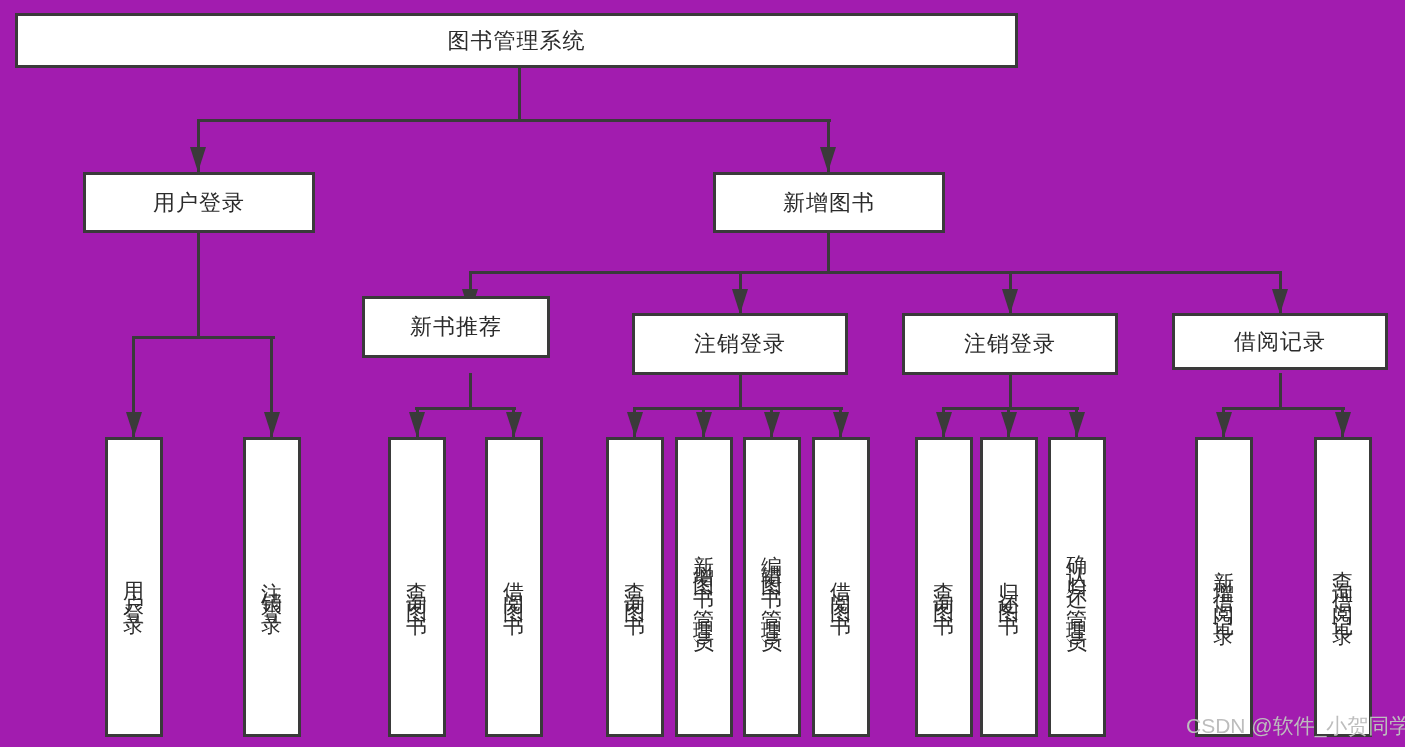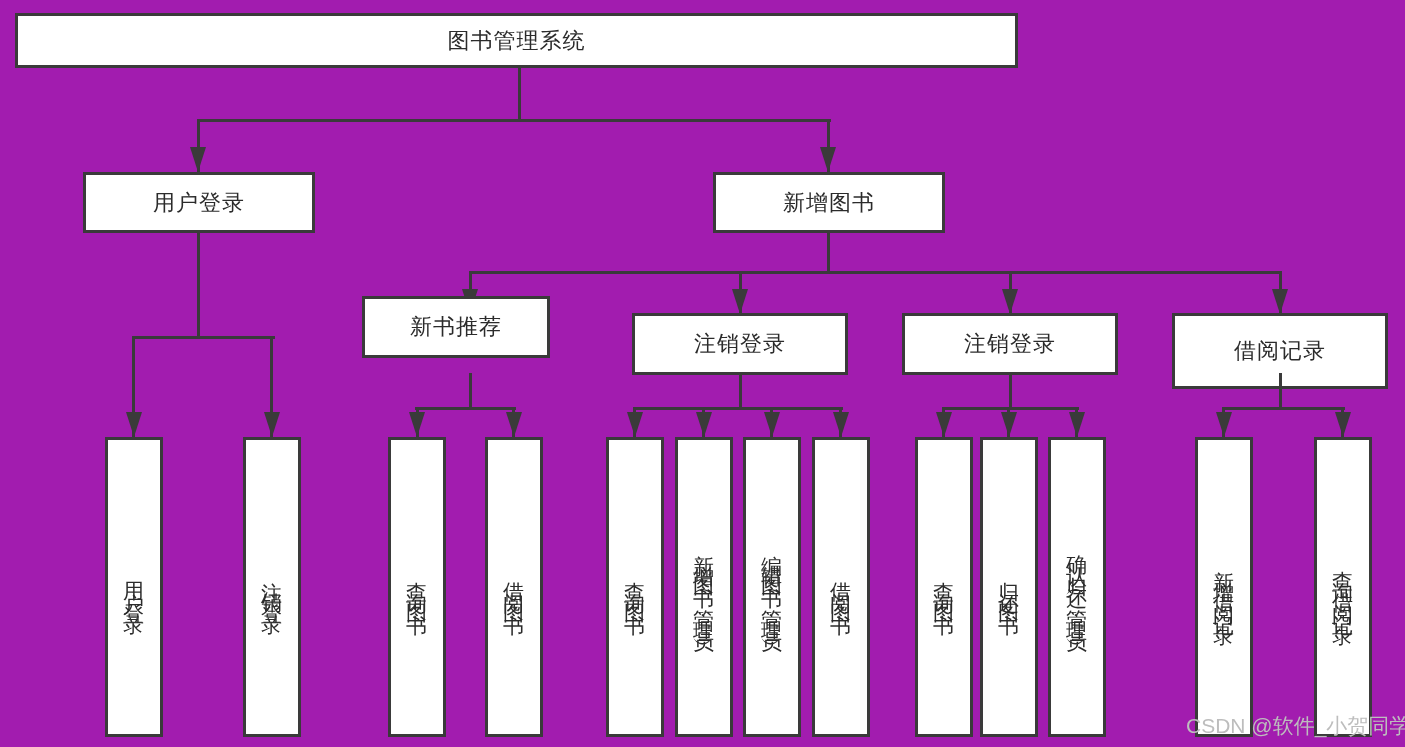--- a/index.html
+++ b/index.html
@@ -115,21 +115,21 @@
 
   <div class="box hbox" style="left:362px; top:296px; width:188px; height:62px;">
     <span>新书推荐</span>
   </div>
   <div class="box hbox" style="left:632px; top:313px; width:216px; height:62px;">
     <span>注销登录</span>
   </div>
   <div class="box hbox" style="left:902px; top:313px; width:216px; height:62px;">
     <span>注销登录</span>
   </div>
-  <div class="box hbox" style="left:1172px; top:313px; width:216px; height:76px;">
+  <div class="box hbox" style="left:1172px; top:313px; width:216px; height:57px;">
     <span>借阅记录</span>
   </div>
 
   <div class="vline" style="left:469px; top:373px; height:37px;"></div>
   <div class="hline" style="left:415px; top:407px; width:101px;"></div>
   <div class="vline" style="left:416px; top:407px; height:30px;"></div>
   <div class="vline" style="left:512px; top:407px; height:30px;"></div>
   <div class="arrow" style="left:409px; top:412px;"></div>
   <div class="arrow" style="left:506px; top:412px;"></div>
 

